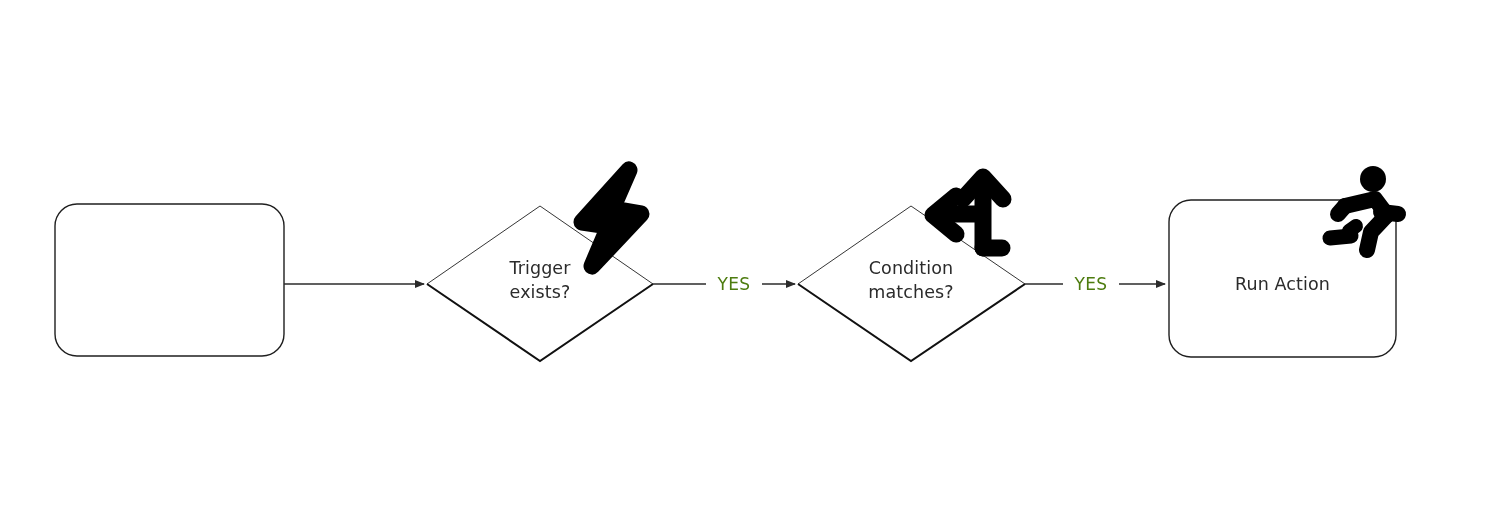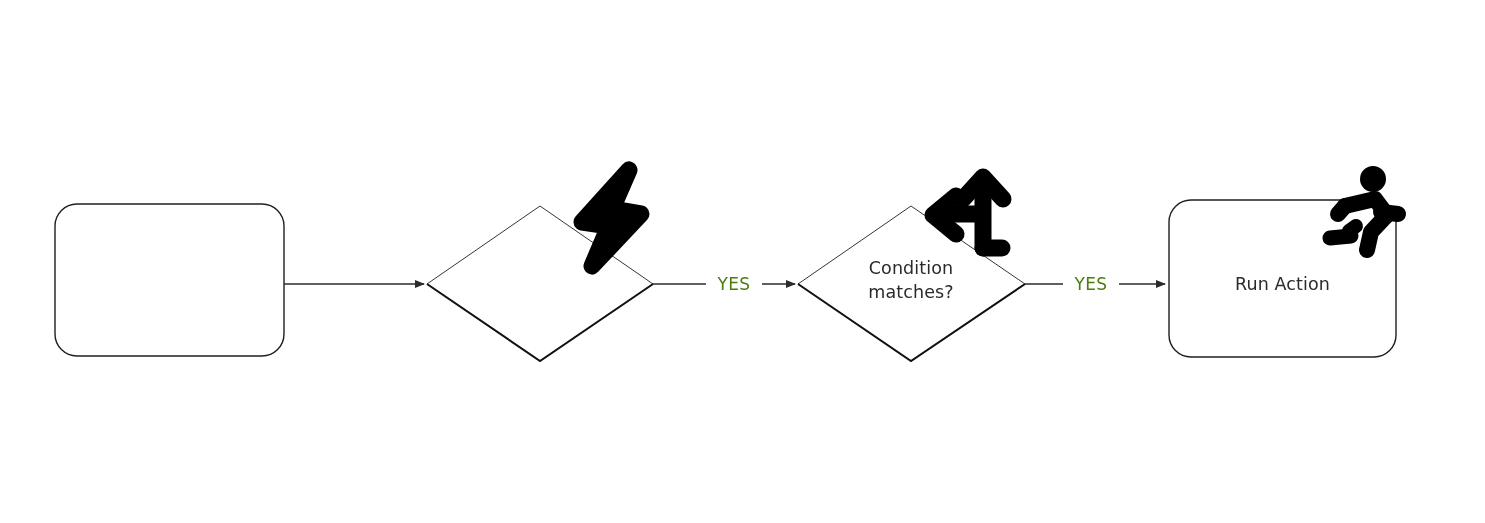--- a/index.html
+++ b/index.html
@@ -94,20 +94,22 @@
         <path d="M 1387,215 L 1371,232 L 1367,250"></path>
         <path d="M 1381,212 L 1398,214"></path>
         <path d="M 1345,206 L 1338,214"></path>
       </g>
       <path d="M 1330,238 L 1351,236" fill="none" stroke="#000000" stroke-width="15" stroke-linecap="round"></path>
       <path d="M 1349,231 L 1356,226" fill="none" stroke="#000000" stroke-width="14" stroke-linecap="round"></path>
     </g>
   </svg>
 
 
+  <div class="node-label" style="left:440px; top:257px; width:200px;">Trigger
+exists?</div>
 
   <div class="node-label" style="left:811px; top:257px; width:200px;">Condition
 matches?</div>
 
   <div class="node-label" style="left:1169px; top:273px; width:227px;">Run Action</div>
 
   <div class="edge-label" style="left:706px; top:274px; width:56px;">YES</div>
 
   <div class="edge-label" style="left:1063px; top:274px; width:56px;">YES</div>
 

